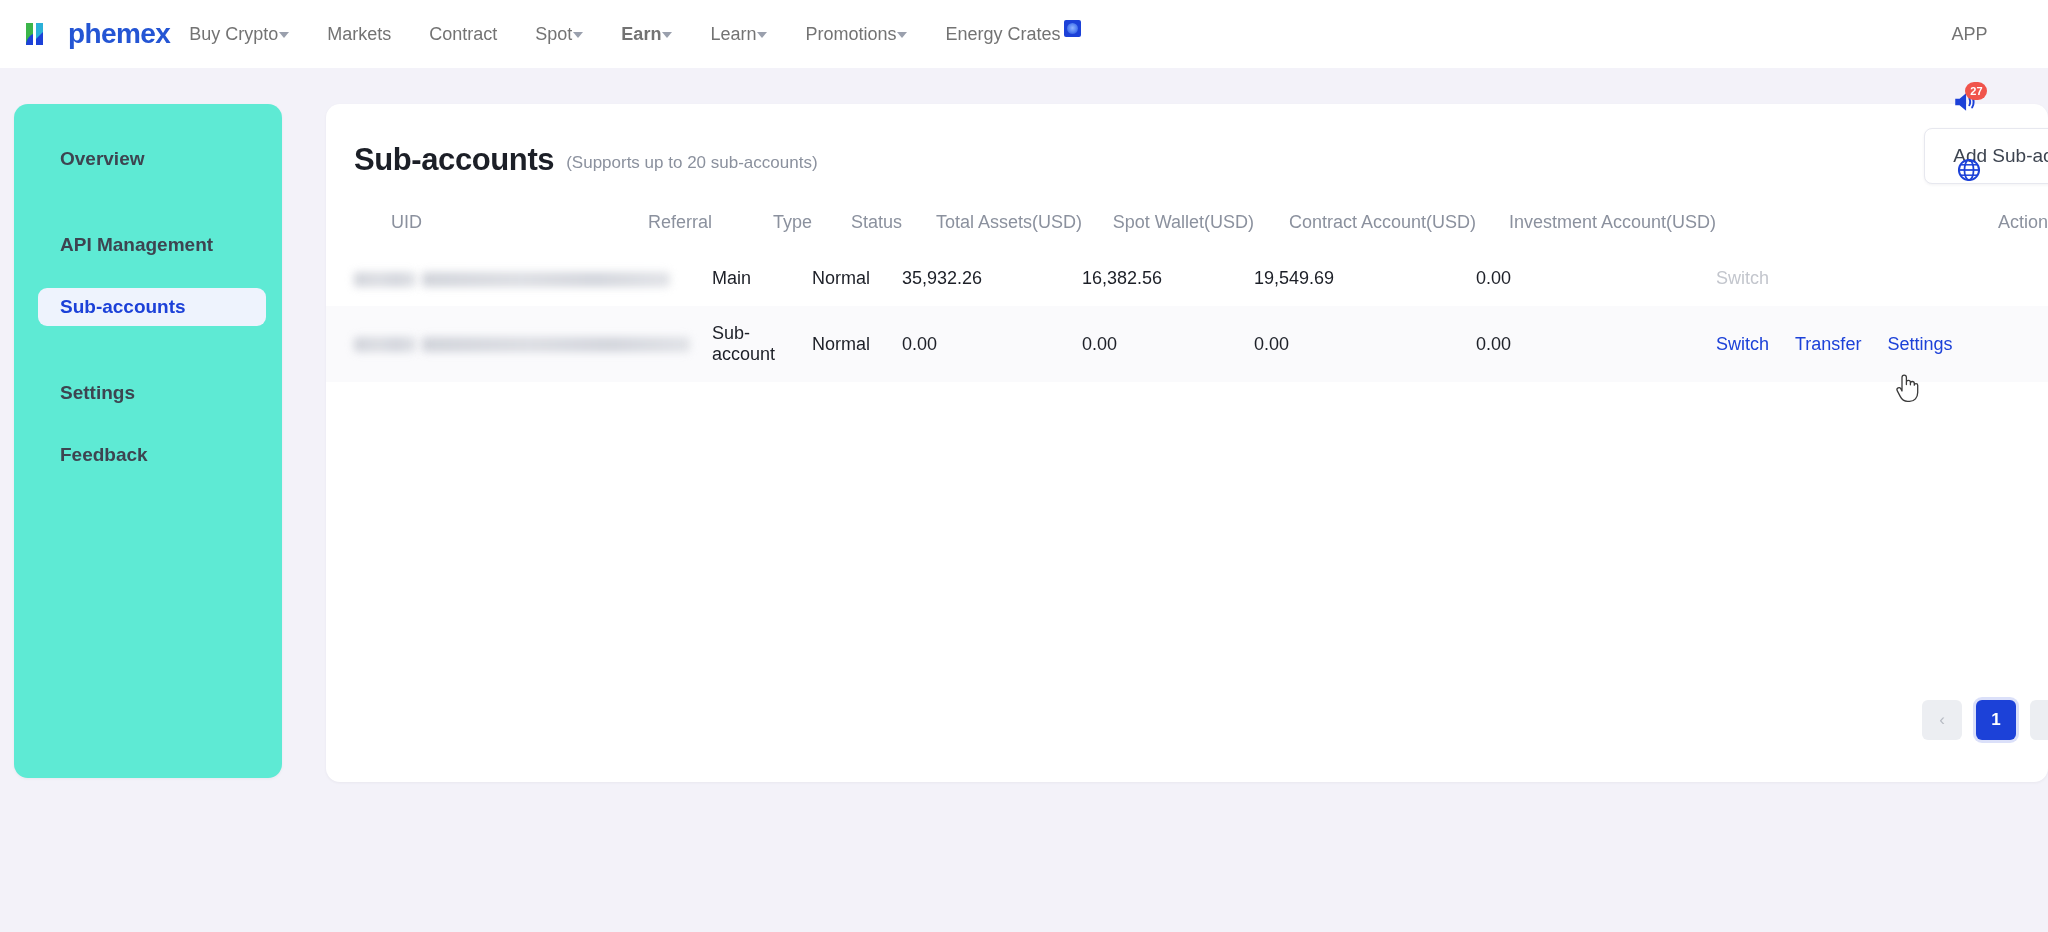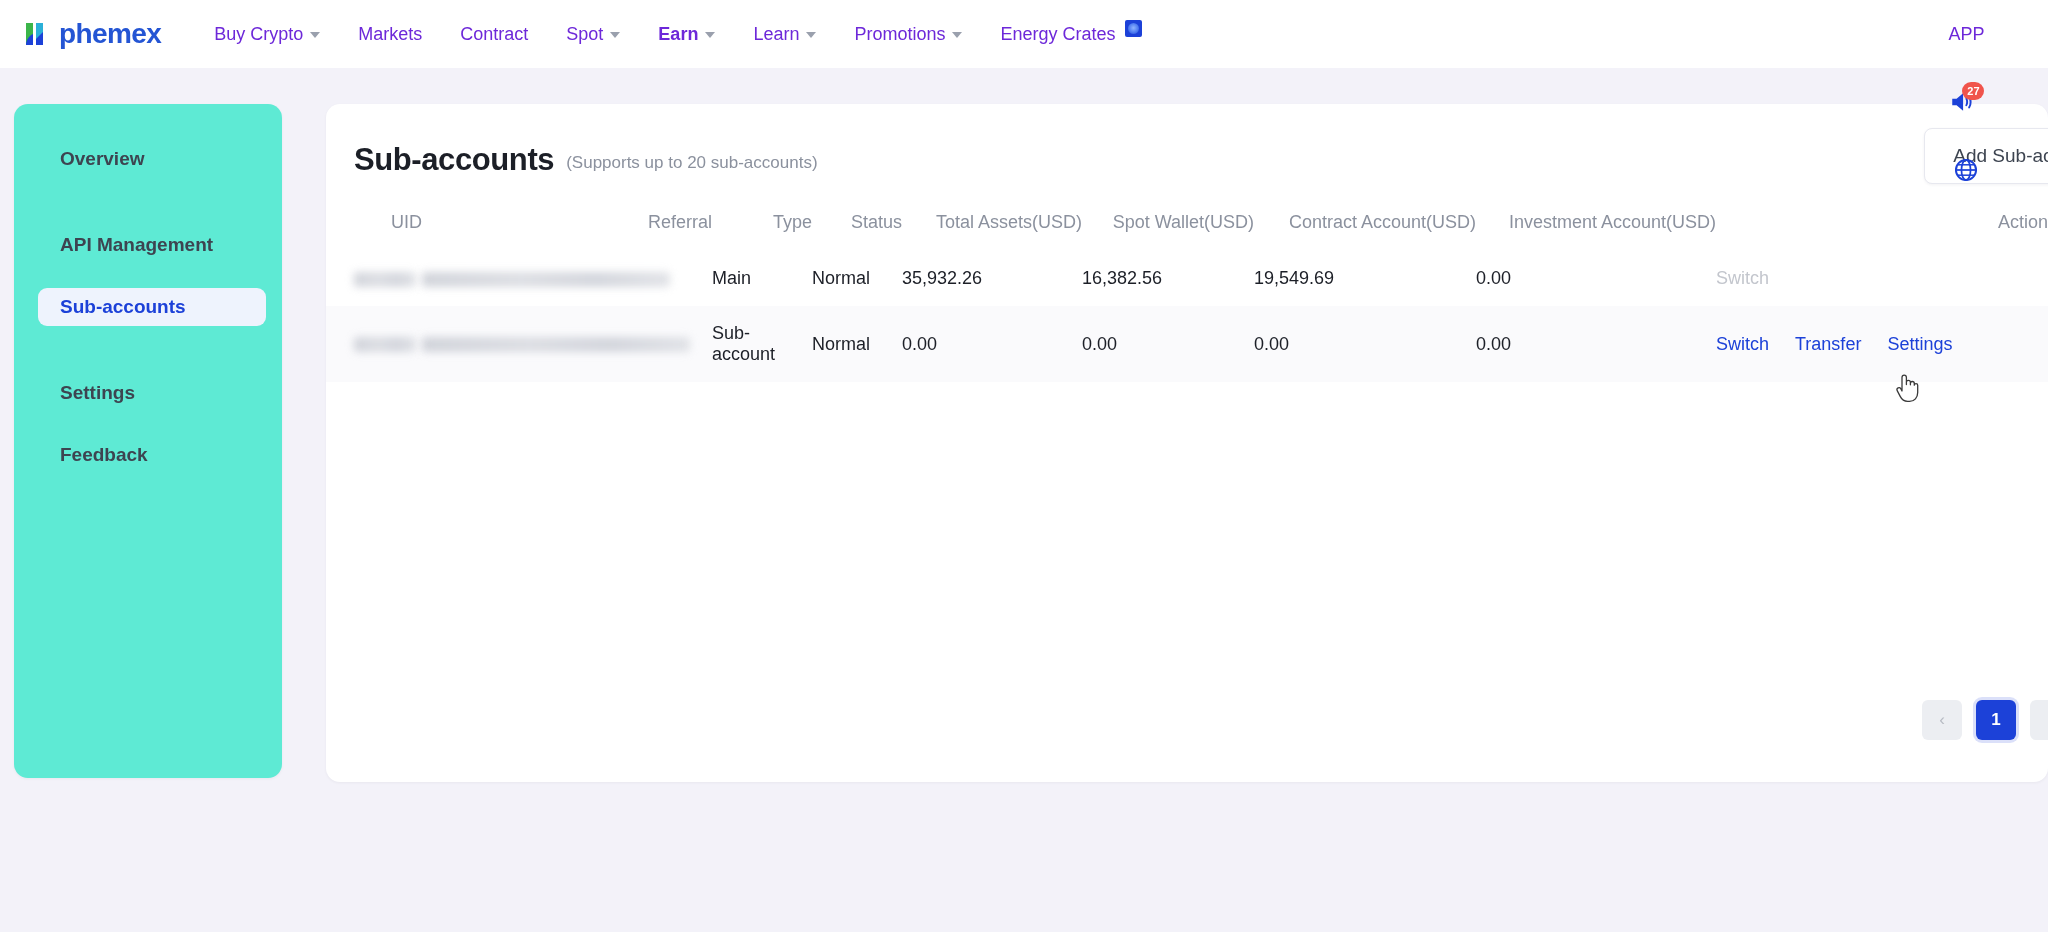--- a/index.html
+++ b/index.html
@@ -24,46 +24,45 @@
     display: flex;
     align-items: center;
     padding: 0 26px 0 22px;
     position: relative;
     z-index: 20;
   }
 
   .logo {
     display: flex;
     align-items: center;
-    gap: 7px;
-    margin-right: 34px;
+    gap: 16px;
     cursor: pointer;
   }
   .logo-mark { width: 30px; height: 30px; display: block; }
   .logo-text {
     font-size: 28px;
     font-weight: 700;
     color: #2455d4;
     letter-spacing: -0.6px;
     line-height: 1;
   }
 
   .nav {
     display: flex;
     align-items: center;
     gap: 0px;
   }
   .nav-item {
     display: flex;
     align-items: center;
-    gap: 7px;
+    gap: 1px;
     padding: 0 19px;
     height: 68px;
     font-size: 18px;
-    color: #6d28d9;
+    color: #737373;
     cursor: pointer;
     white-space: nowrap;
   }
   .nav-item.bold { font-weight: 700; }
   .caret {
     width: 0; height: 0;
     border-left: 5px solid transparent;
     border-right: 5px solid transparent;
     border-top: 6px solid #9aa0ad;
     display: inline-block;

